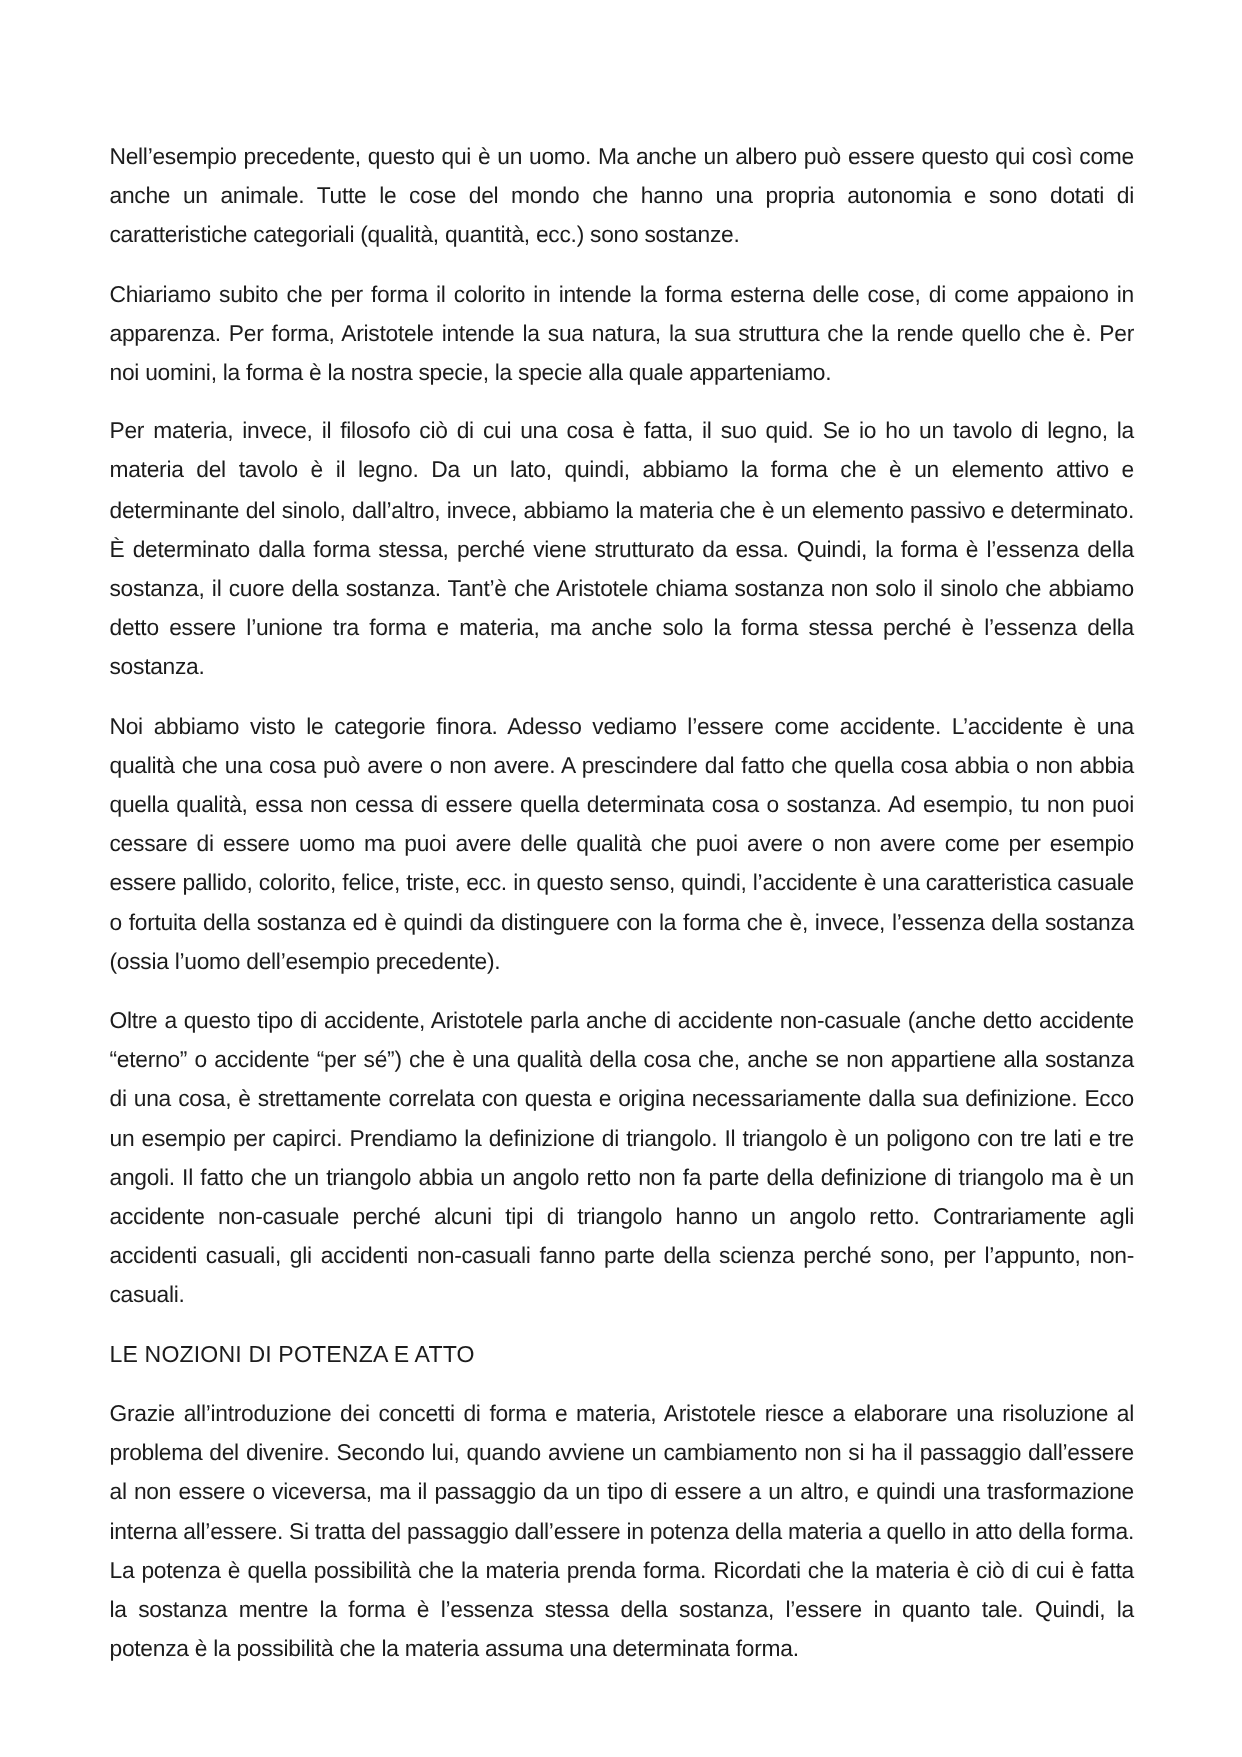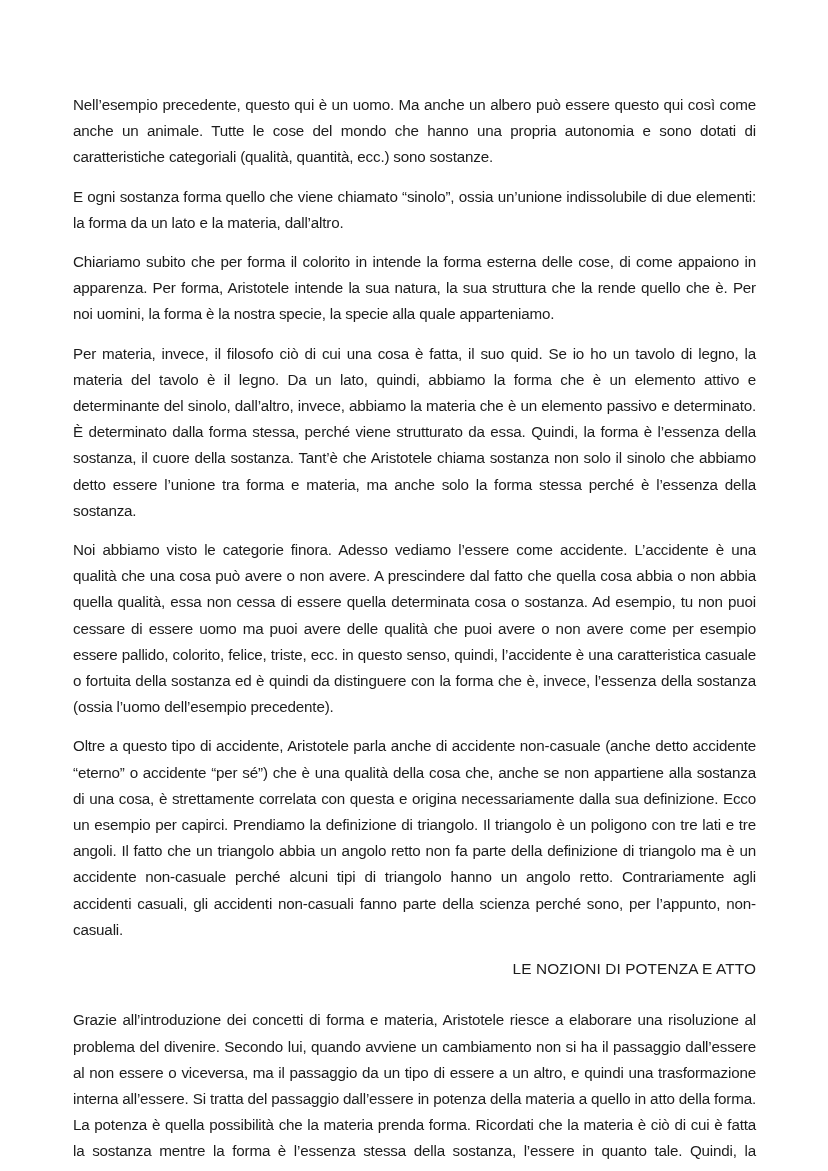--- a/index.html
+++ b/index.html
@@ -43,36 +43,35 @@
 
   .para:last-child {
     margin-bottom: 0;
   }
 
   .heading {
     font-family: "Liberation Sans", "DejaVu Sans", sans-serif;
     font-size: 15.4px;
     line-height: 26.2px;
     color: #1c1c1c;
-    text-align: right;
-    margin: 0 0 25px 0;
+    text-align: left;
+    margin: 0 0 13px 0;
     letter-spacing: 0.1px;
     font-weight: 400;
     white-space: nowrap;
   }
 </style>
 </head>
 <body>
 
 <div class="page">
   <div class="content">
 
     <p class="para">Nell’esempio precedente, questo qui è un uomo. Ma anche un albero può essere questo qui così come anche un animale. Tutte le cose del mondo che hanno una propria autonomia e sono dotati di caratteristiche categoriali (qualità, quantità, ecc.) sono sostanze.</p>
 
-    <p class="para">E ogni sostanza forma quello che viene chiamato “sinolo”, ossia un’unione indissolubile di due elementi: la forma da un lato e la materia, dall’altro.</p>
 
     <p class="para">Chiariamo subito che per forma il colorito in intende la forma esterna delle cose, di come appaiono in apparenza. Per forma, Aristotele intende la sua natura, la sua struttura che la rende quello che è. Per noi uomini, la forma è la nostra specie, la specie alla quale apparteniamo.</p>
 
     <p class="para">Per materia, invece, il filosofo ciò di cui una cosa è fatta, il suo quid. Se io ho un tavolo di legno, la materia del tavolo è il legno. Da un lato, quindi, abbiamo la forma che è un elemento attivo e determinante del sinolo, dall’altro, invece, abbiamo la materia che è un elemento passivo e determinato. È determinato dalla forma stessa, perché viene strutturato da essa. Quindi, la forma è l’essenza della sostanza, il cuore della sostanza. Tant’è che Aristotele chiama sostanza non solo il sinolo che abbiamo detto essere l’unione tra forma e materia, ma anche solo la forma stessa perché è l’essenza della sostanza.</p>
 
     <p class="para">Noi abbiamo visto le categorie finora. Adesso vediamo l’essere come accidente. L’accidente è una qualità che una cosa può avere o non avere. A prescindere dal fatto che quella cosa abbia o non abbia quella qualità, essa non cessa di essere quella determinata cosa o sostanza. Ad esempio, tu non puoi cessare di essere uomo ma puoi avere delle qualità che puoi avere o non avere come per esempio essere pallido, colorito, felice, triste, ecc. in questo senso, quindi, l’accidente è una caratteristica casuale o fortuita della sostanza ed è quindi da distinguere con la forma che è, invece, l’essenza della sostanza (ossia l’uomo dell’esempio precedente).</p>
 
     <p class="para">Oltre a questo tipo di accidente, Aristotele parla anche di accidente non-casuale (anche detto accidente “eterno” o accidente “per sé”) che è una qualità della cosa che, anche se non appartiene alla sostanza di una cosa, è strettamente correlata con questa e origina necessariamente dalla sua definizione. Ecco un esempio per capirci. Prendiamo la definizione di triangolo. Il triangolo è un poligono con tre lati e tre angoli. Il fatto che un triangolo abbia un angolo retto non fa parte della definizione di triangolo ma è un accidente non-casuale perché alcuni tipi di triangolo hanno un angolo retto. Contrariamente agli accidenti casuali, gli accidenti non-casuali fanno parte della scienza perché sono, per l’appunto, non-casuali.</p>
 
     <h2 class="heading">LE NOZIONI DI POTENZA E ATTO</h2>

